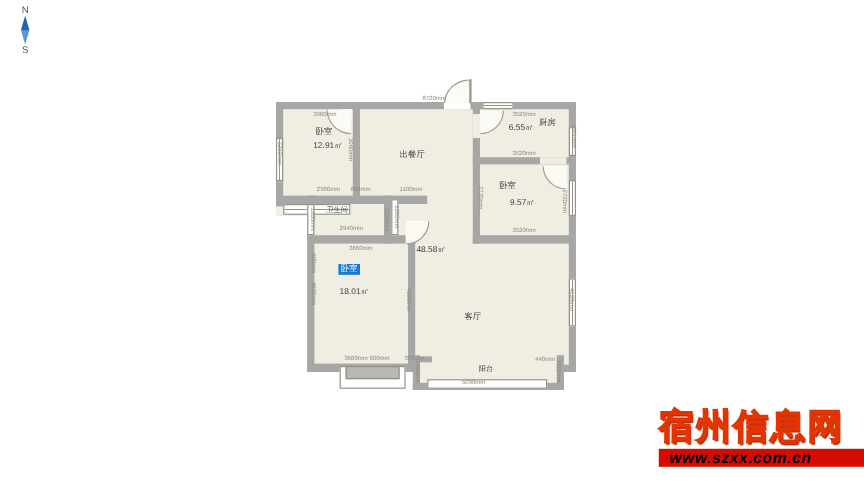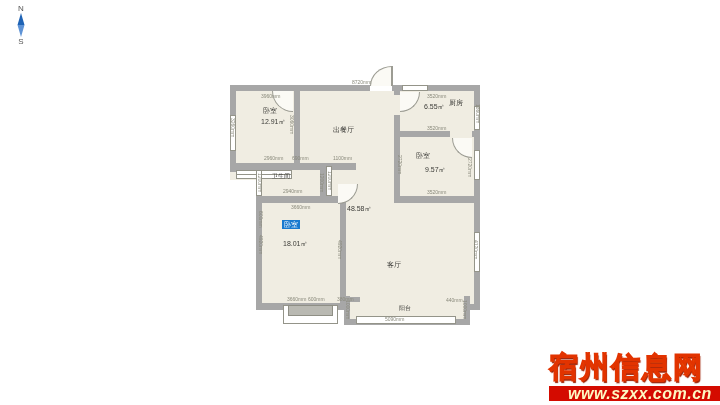--- a/index.html
+++ b/index.html
@@ -20,27 +20,27 @@
   .rl-s{font-size:6px;}
   .sel{position:absolute;font-size:7px;line-height:9px;color:#ffffff;background:#1879cf;
        padding:0 2px;white-space:nowrap;}
   .dim{position:absolute;font-size:5px;color:#8a8a7c;white-space:nowrap;line-height:6px;letter-spacing:0;}
   .dimv{position:absolute;font-size:5px;color:#8a8a7c;white-space:nowrap;line-height:6px;
         writing-mode:vertical-rl;text-orientation:mixed;}
   
   .compass{position:absolute;left:10px;top:4px;width:22px;text-align:center;color:#555;}
   .compass .dir{font-size:8px;line-height:9px;display:block;}
   
-  .wm{position:absolute;left:549px;top:348px;width:171px;}
+  .wm{position:absolute;left:549px;top:336px;width:171px;}
   .wm-name{font-family:"DejaVu Serif", serif;font-weight:bold;font-size:29px;line-height:38px;
            color:#ffb803;-webkit-text-stroke:1.2px #e23300;text-shadow:1px 2px 1px #9b1d00;
            letter-spacing:2px;white-space:nowrap;}
-  .wm-bar{width:171px;height:15px;background:#d40b00;color:#fef9c3;font-weight:bold;
-          font-size:16px;line-height:15px;font-style:italic;letter-spacing:0.5px;
-          overflow:hidden;white-space:nowrap;padding-left:19px;box-sizing:border-box;}
+  .wm-bar{width:171px;height:15px;background:#d40b00;color:#000000;font-weight:bold;
+          font-size:13px;line-height:15px;font-style:italic;letter-spacing:0.5px;
+          overflow:hidden;white-space:nowrap;padding-left:9px;box-sizing:border-box;}
 </style>
 </head>
 <body>
 
 <div class="abs" style="left:0;top:0;width:720px;height:405px;">
 
   <div class="floor" style="left:230px;top:85px;width:70px;height:95px;"></div>
   <div class="floor" style="left:300px;top:85px;width:180px;height:125px;"></div>
   <div class="floor" style="left:256px;top:163px;width:224px;height:147px;"></div>
   <div class="floor" style="left:344px;top:296px;width:126px;height:26px;"></div>

